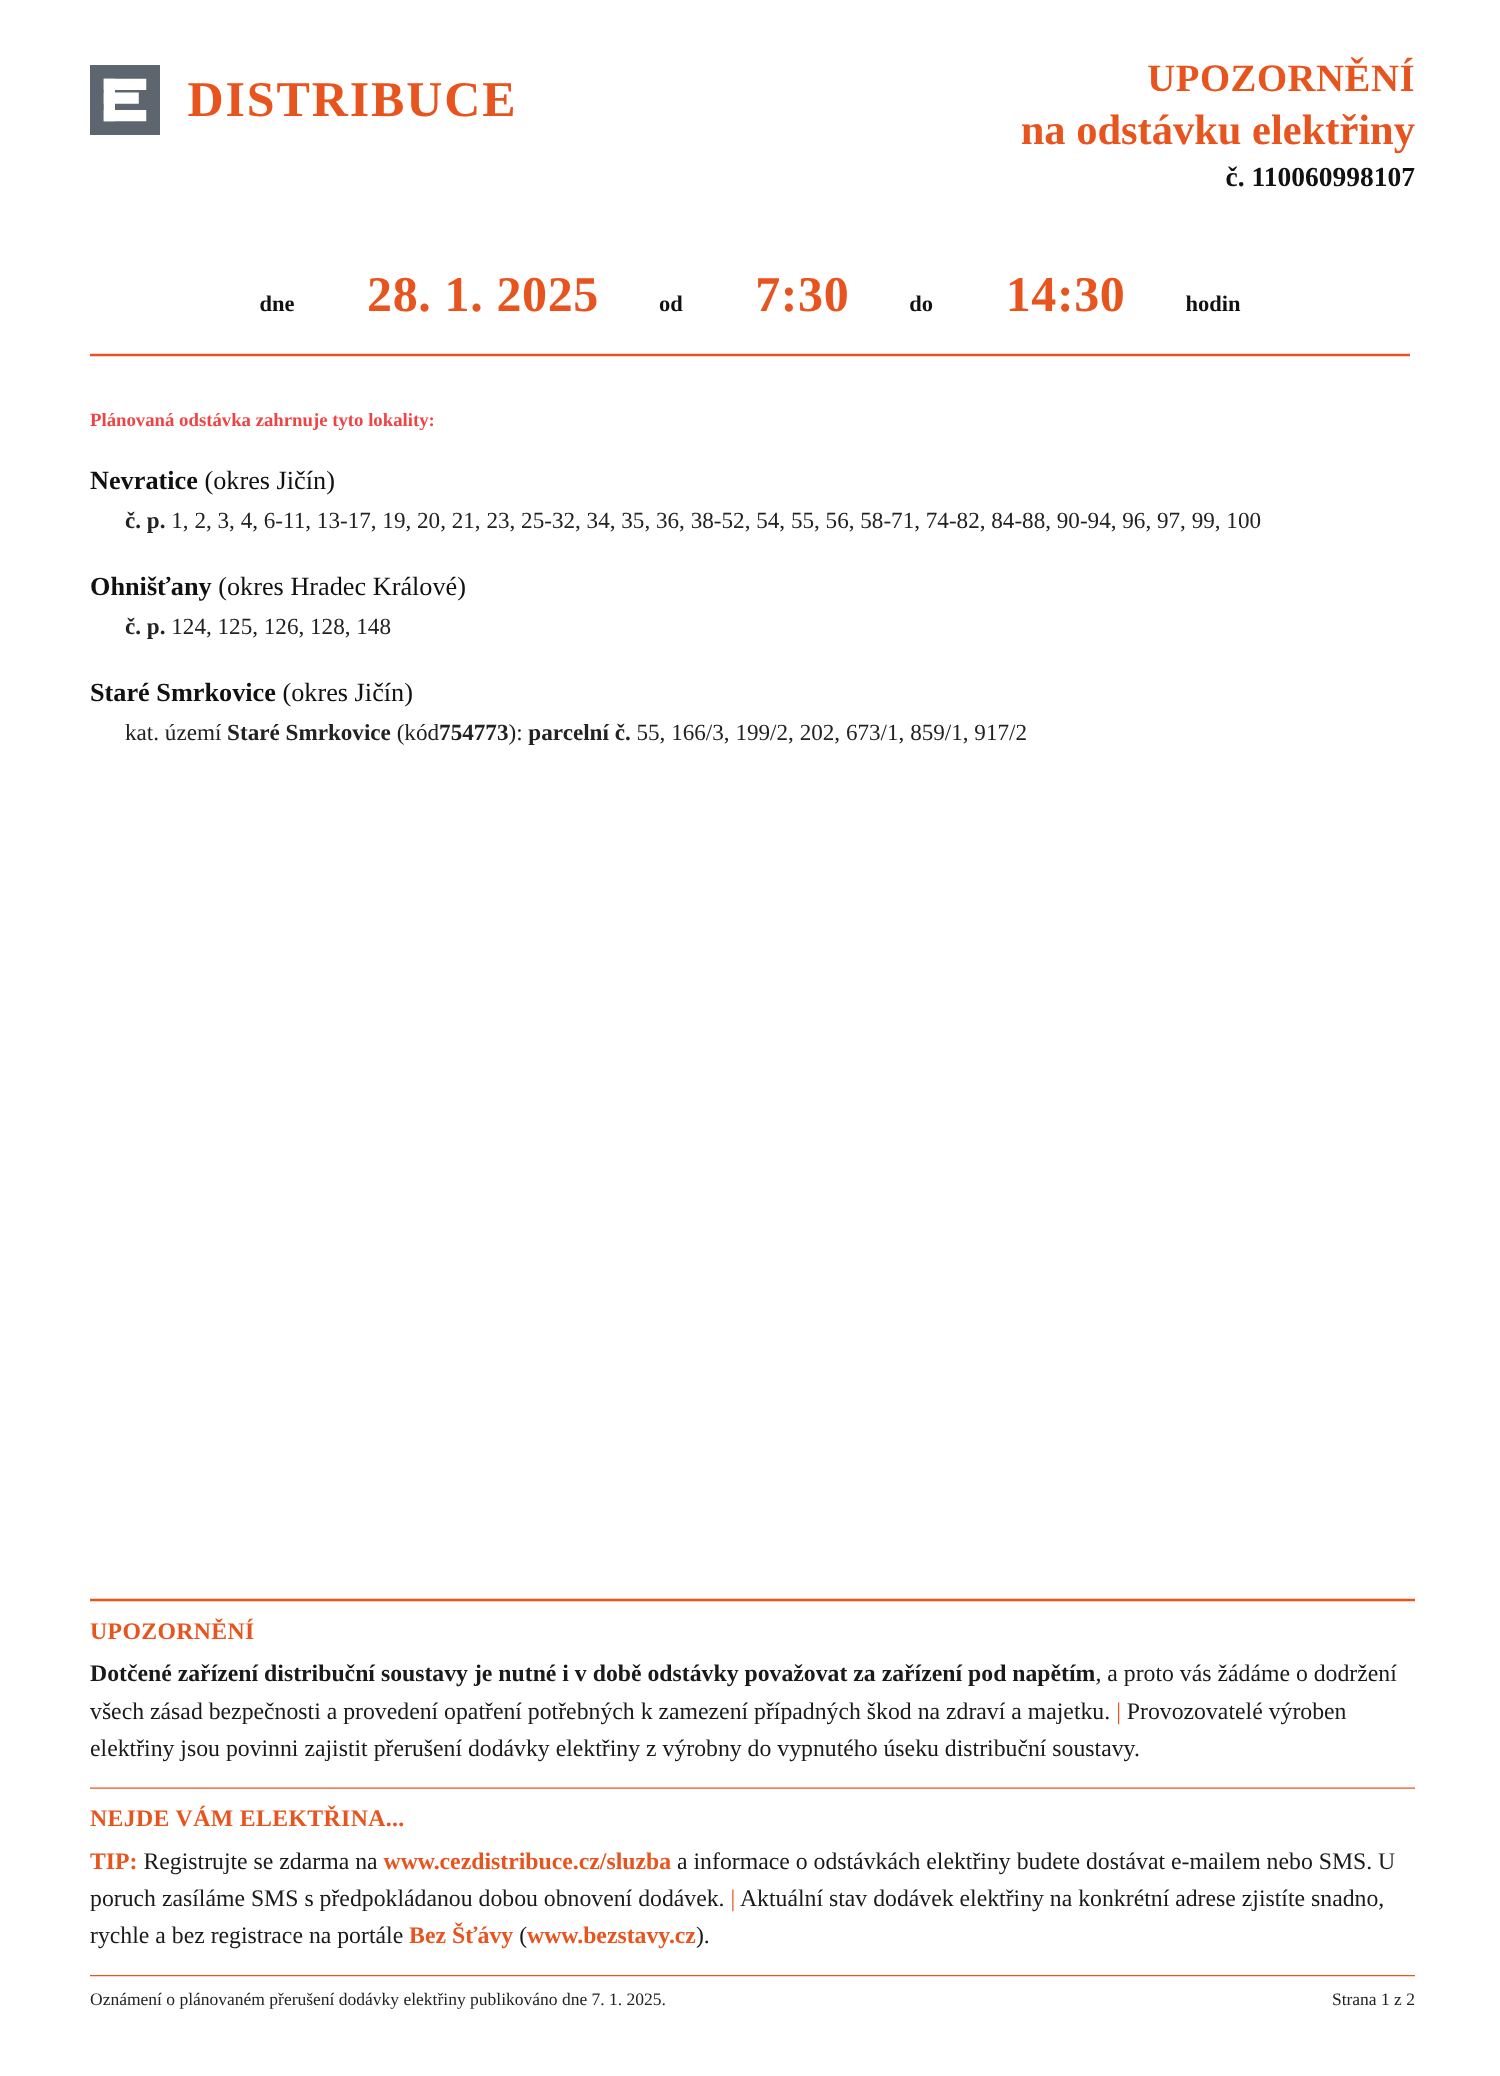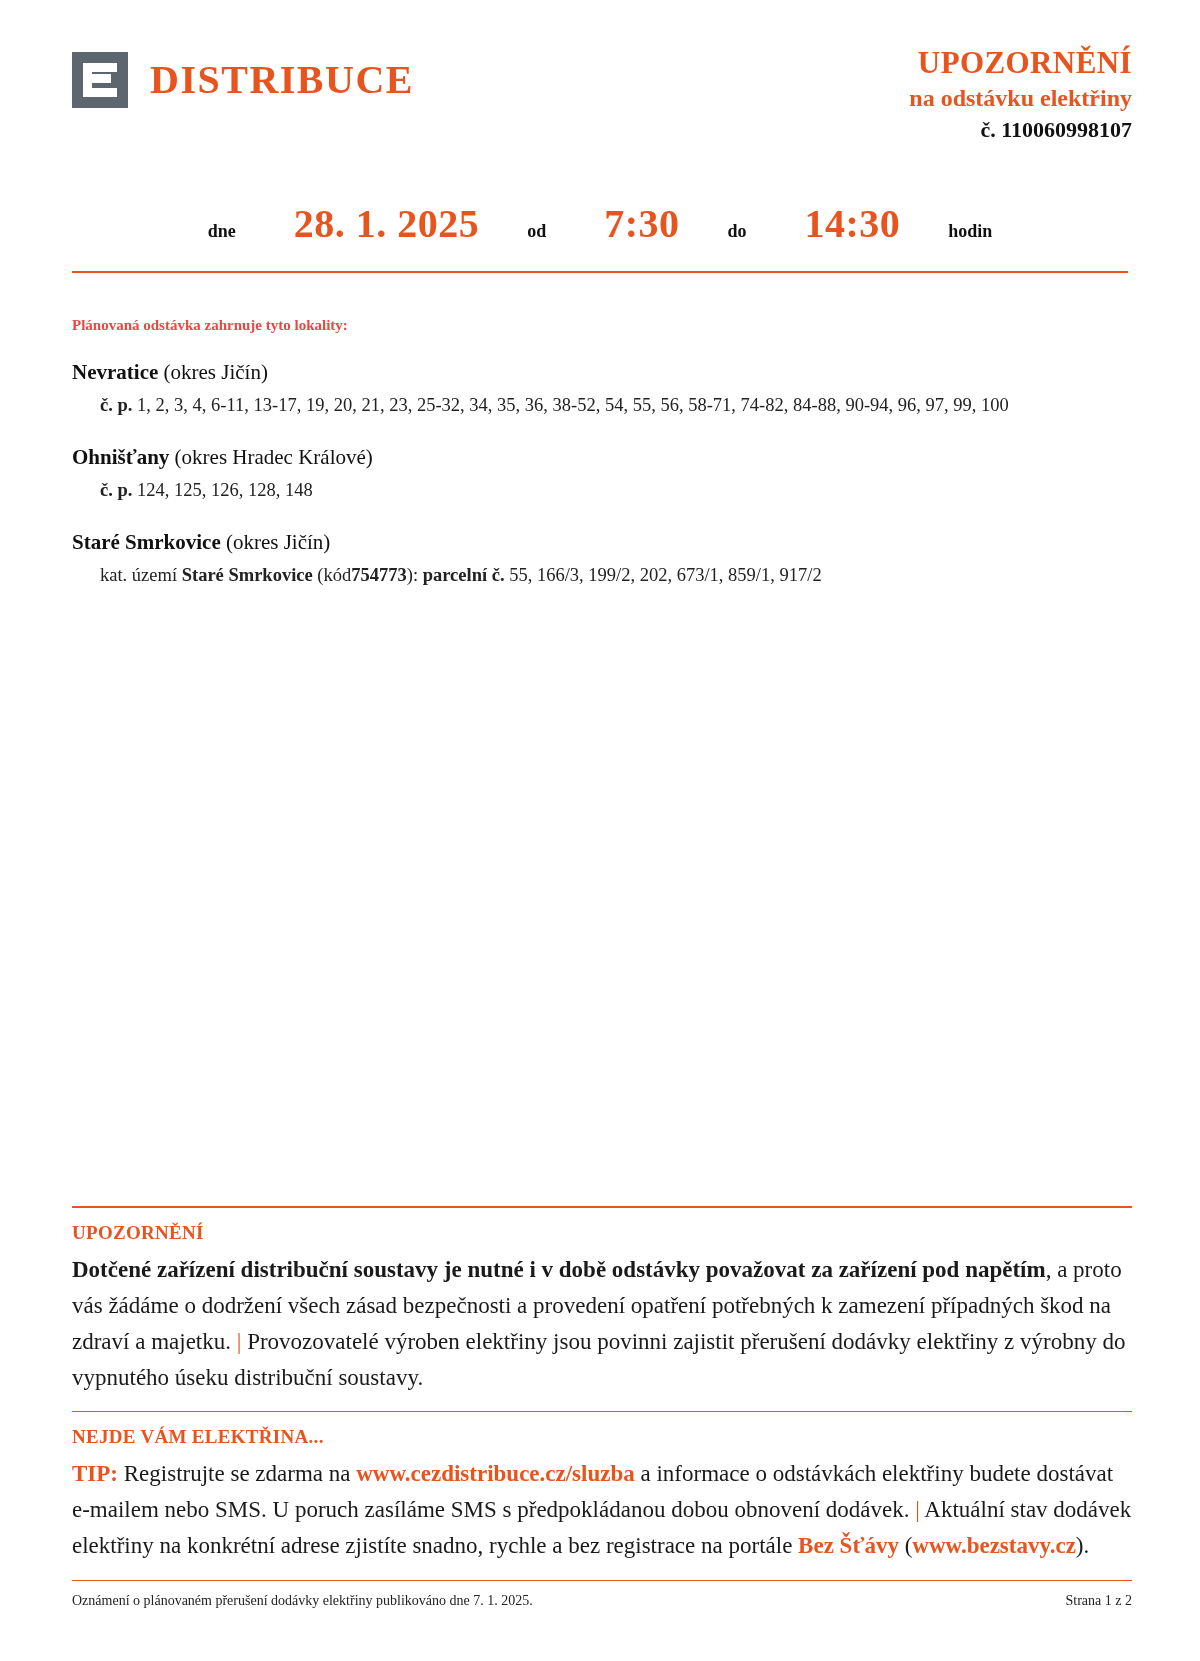--- a/index.html
+++ b/index.html
@@ -63,21 +63,21 @@
     line-height: 1.22;
   }
   .h-line1 {
     color: #e8541e;
     font-size: 31px;
     font-weight: bold;
     letter-spacing: 0.4px;
   }
   .h-line2 {
     color: #e8541e;
-    font-size: 24px;
+    font-size: 34px;
     font-weight: bold;
     margin-top: 2px;
   }
   .h-line3 {
     color: #111111;
     font-size: 22px;
     font-weight: bold;
     margin-top: 4px;
   }
 
@@ -157,21 +157,21 @@
     padding-bottom: 16px;
   }
   .notice-title {
     color: #e8541e;
     font-size: 19px;
     font-weight: bold;
     letter-spacing: 0.3px;
     margin-bottom: 8px;
   }
   .notice-body {
-    font-size: 23px;
+    font-size: 19px;
     line-height: 1.56;
     color: #1a1a1a;
   }
   .notice-body b { font-weight: bold; }
   .orange-b { color: #e8541e; font-weight: bold; }
   .pipe { color: #e8541e; }
 
   .footline {
     display: flex;
     justify-content: space-between;

